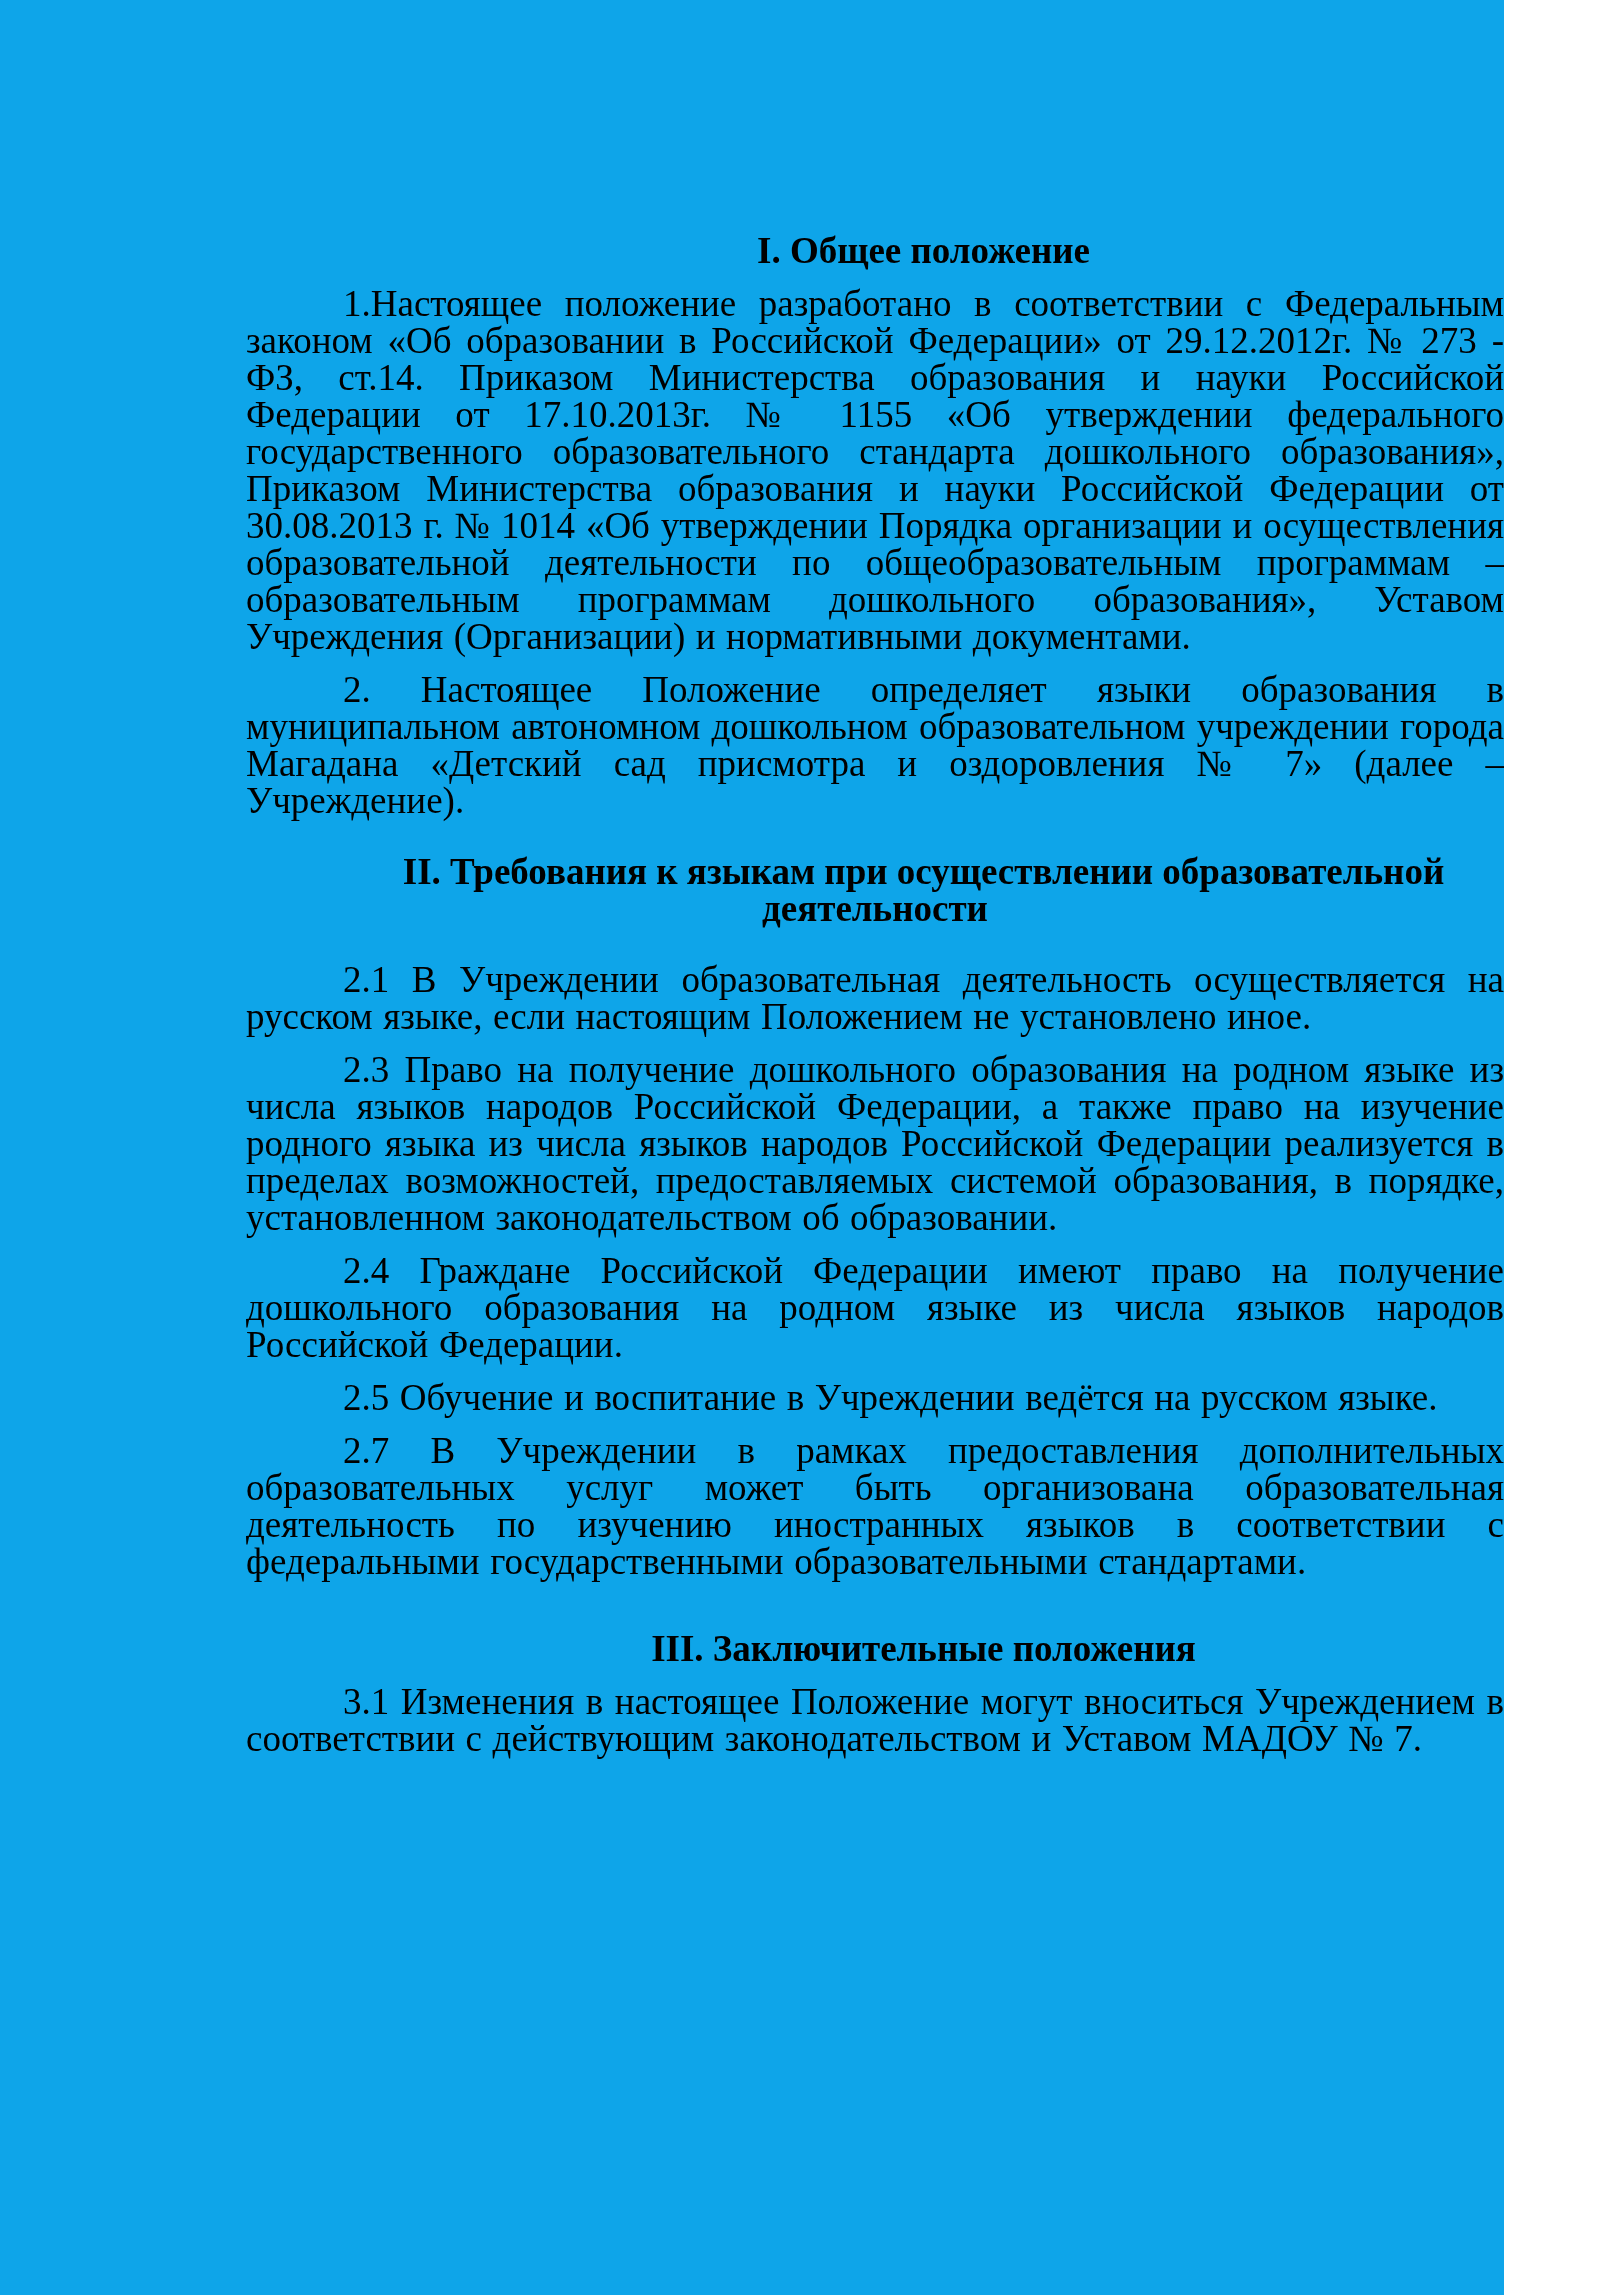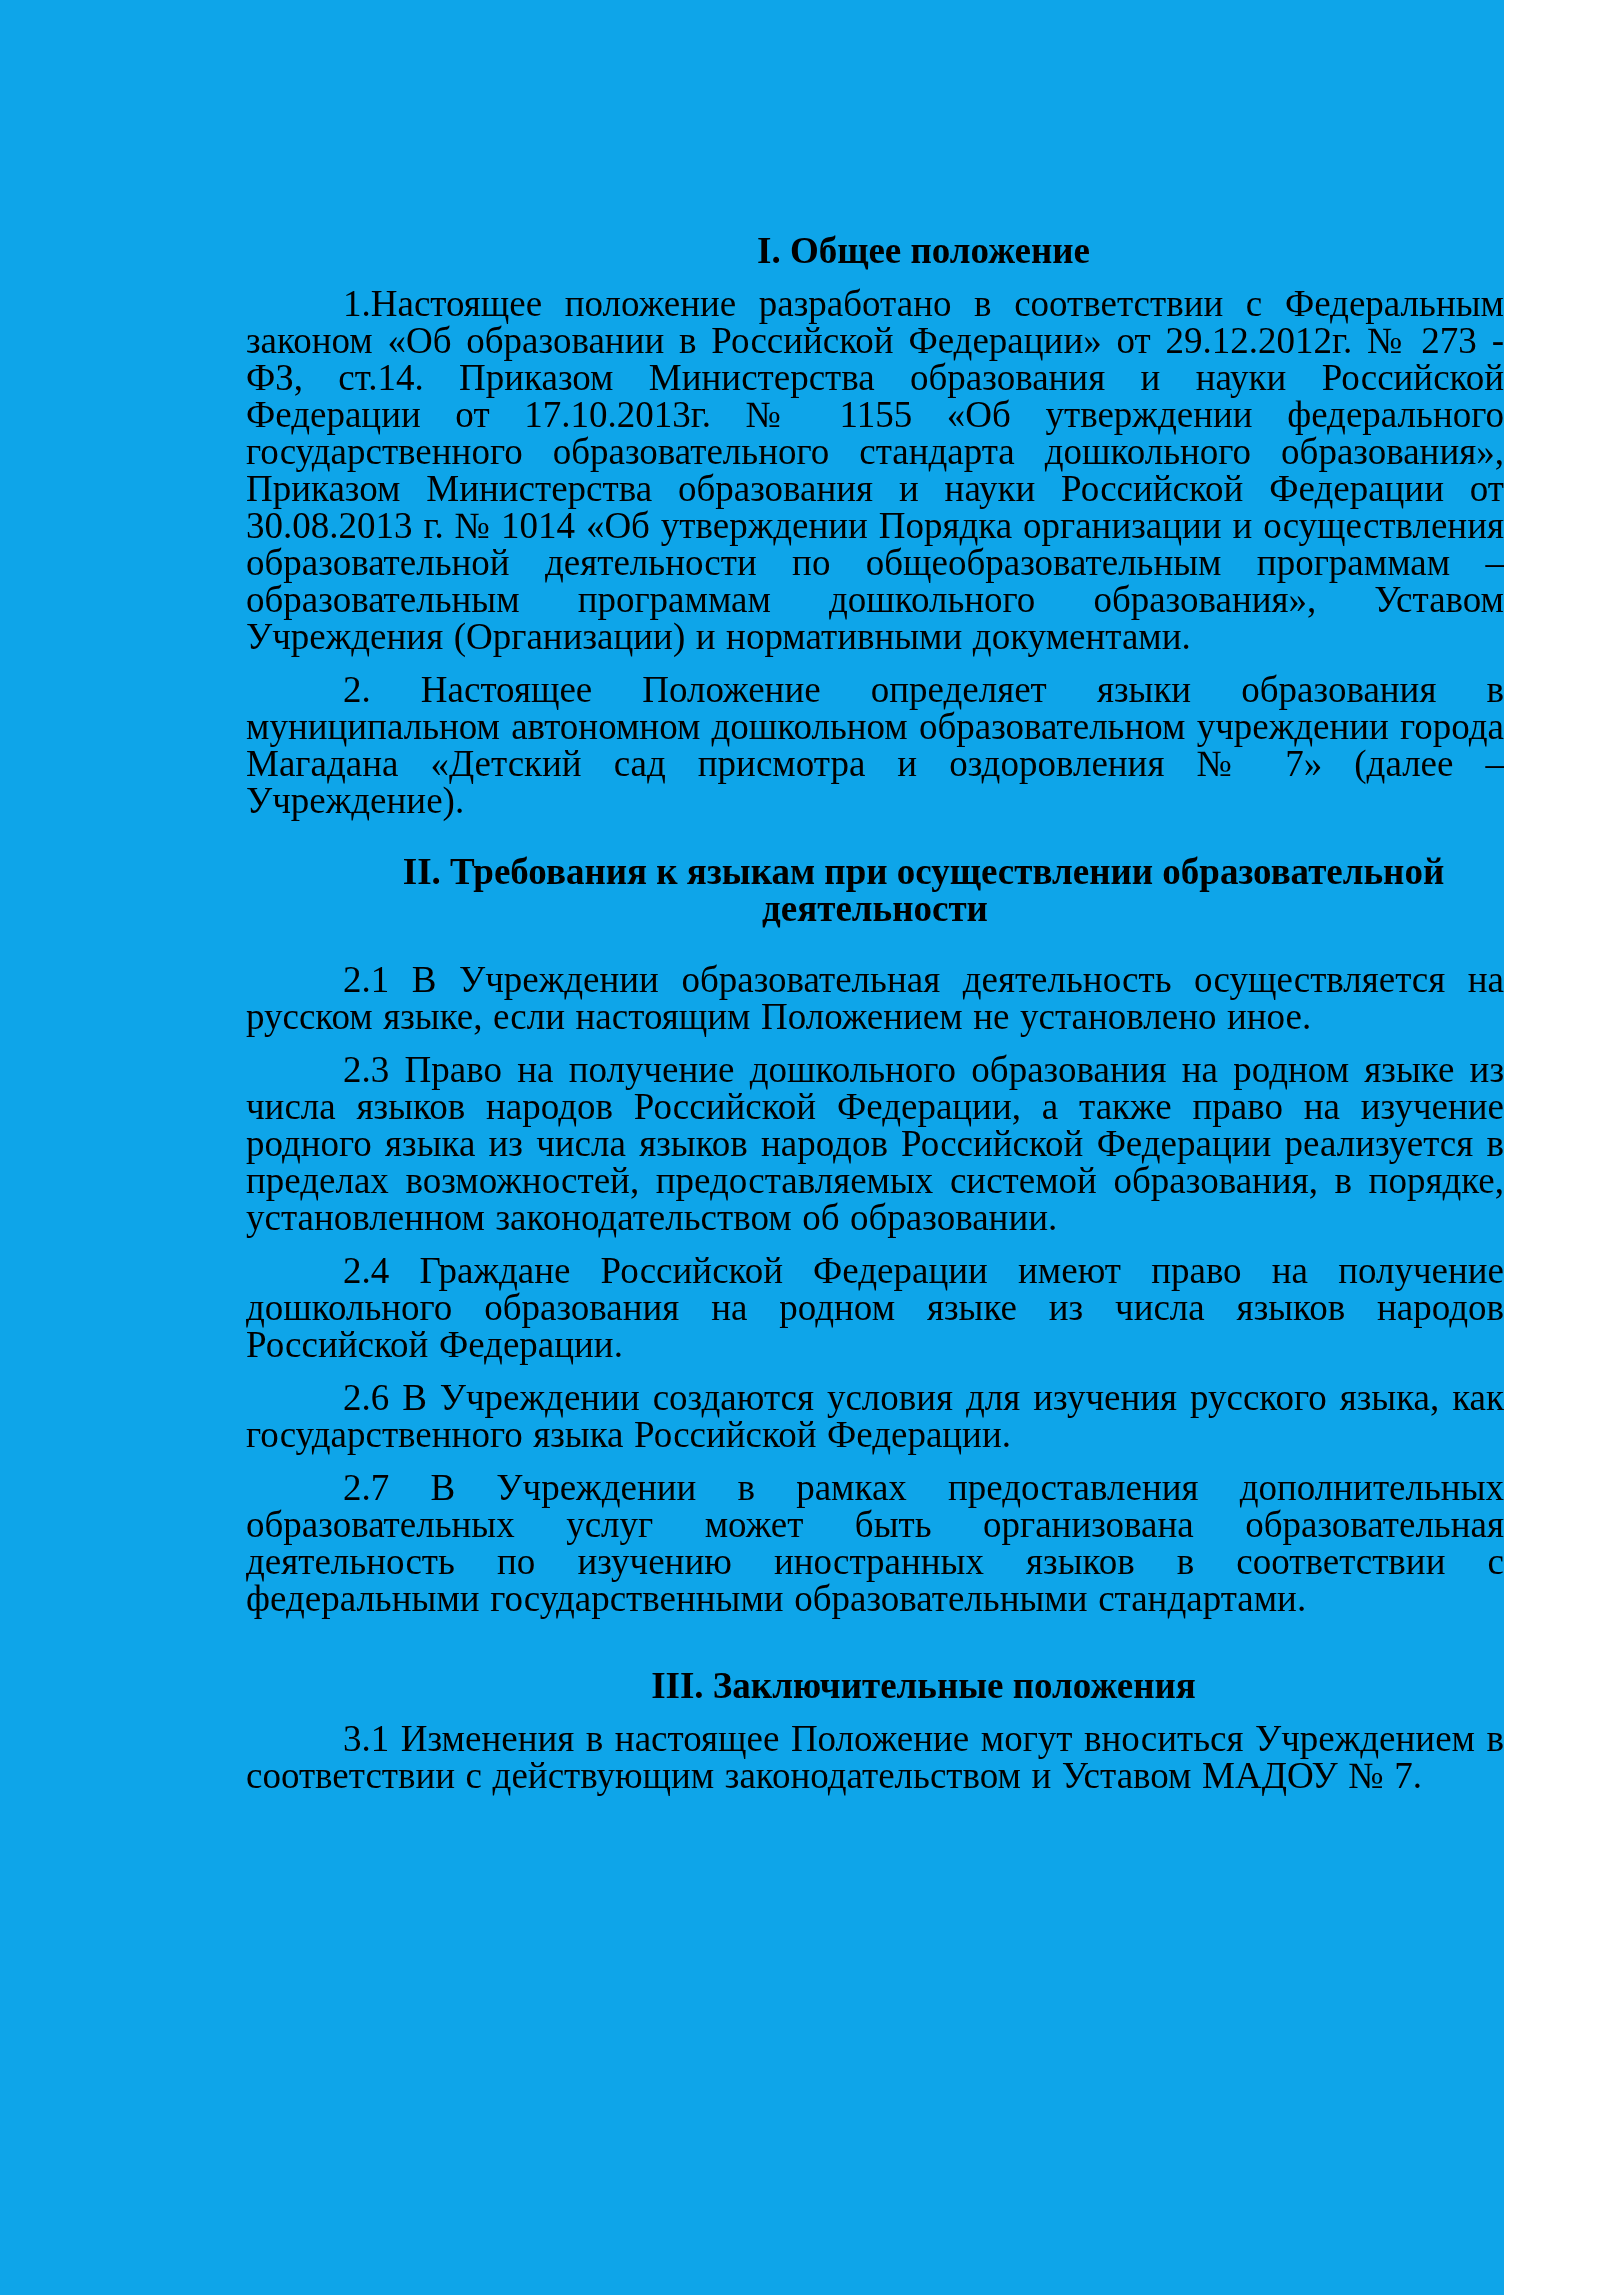--- a/index.html
+++ b/index.html
@@ -65,22 +65,22 @@
 
     <h2 class="heading heading-2">II. Требования к языкам при осуществлении образовательной деятельности</h2>
 
     <p class="para">2.1 В Учреждении образовательная деятельность осуществляется на русском языке, если настоящим Положением не установлено иное.</p>
 
 
     <p class="para">2.3 Право на получение дошкольного образования на родном языке из числа языков народов Российской Федерации, а также право на изучение родного языка из числа языков народов Российской Федерации реализуется в пределах возможностей, предоставляемых системой образования, в порядке, установленном законодательством об образовании.</p>
 
     <p class="para">2.4 Граждане Российской Федерации имеют право на получение дошкольного образования на родном языке из числа языков народов Российской Федерации.</p>
 
+    <p class="para">2.5 Обучение и воспитание в Учреждении ведётся на русском языке.</p>
 
-    <p class="para">2.6 В Учреждении создаются условия для изучения русского языка, как государственного языка Российской Федерации.</p>
 
     <p class="para">2.7 В Учреждении в рамках предоставления дополнительных образовательных услуг может быть организована образовательная деятельность по изучению иностранных языков в соответствии с федеральными государственными образовательными стандартами.</p>
 
     <h2 class="heading heading-3">III. Заключительные положения</h2>
 
     <p class="para">3.1 Изменения в настоящее Положение могут вноситься Учреждением в соответствии с действующим законодательством и Уставом МАДОУ № 7.</p>
 
   </div>
 </div>
 

